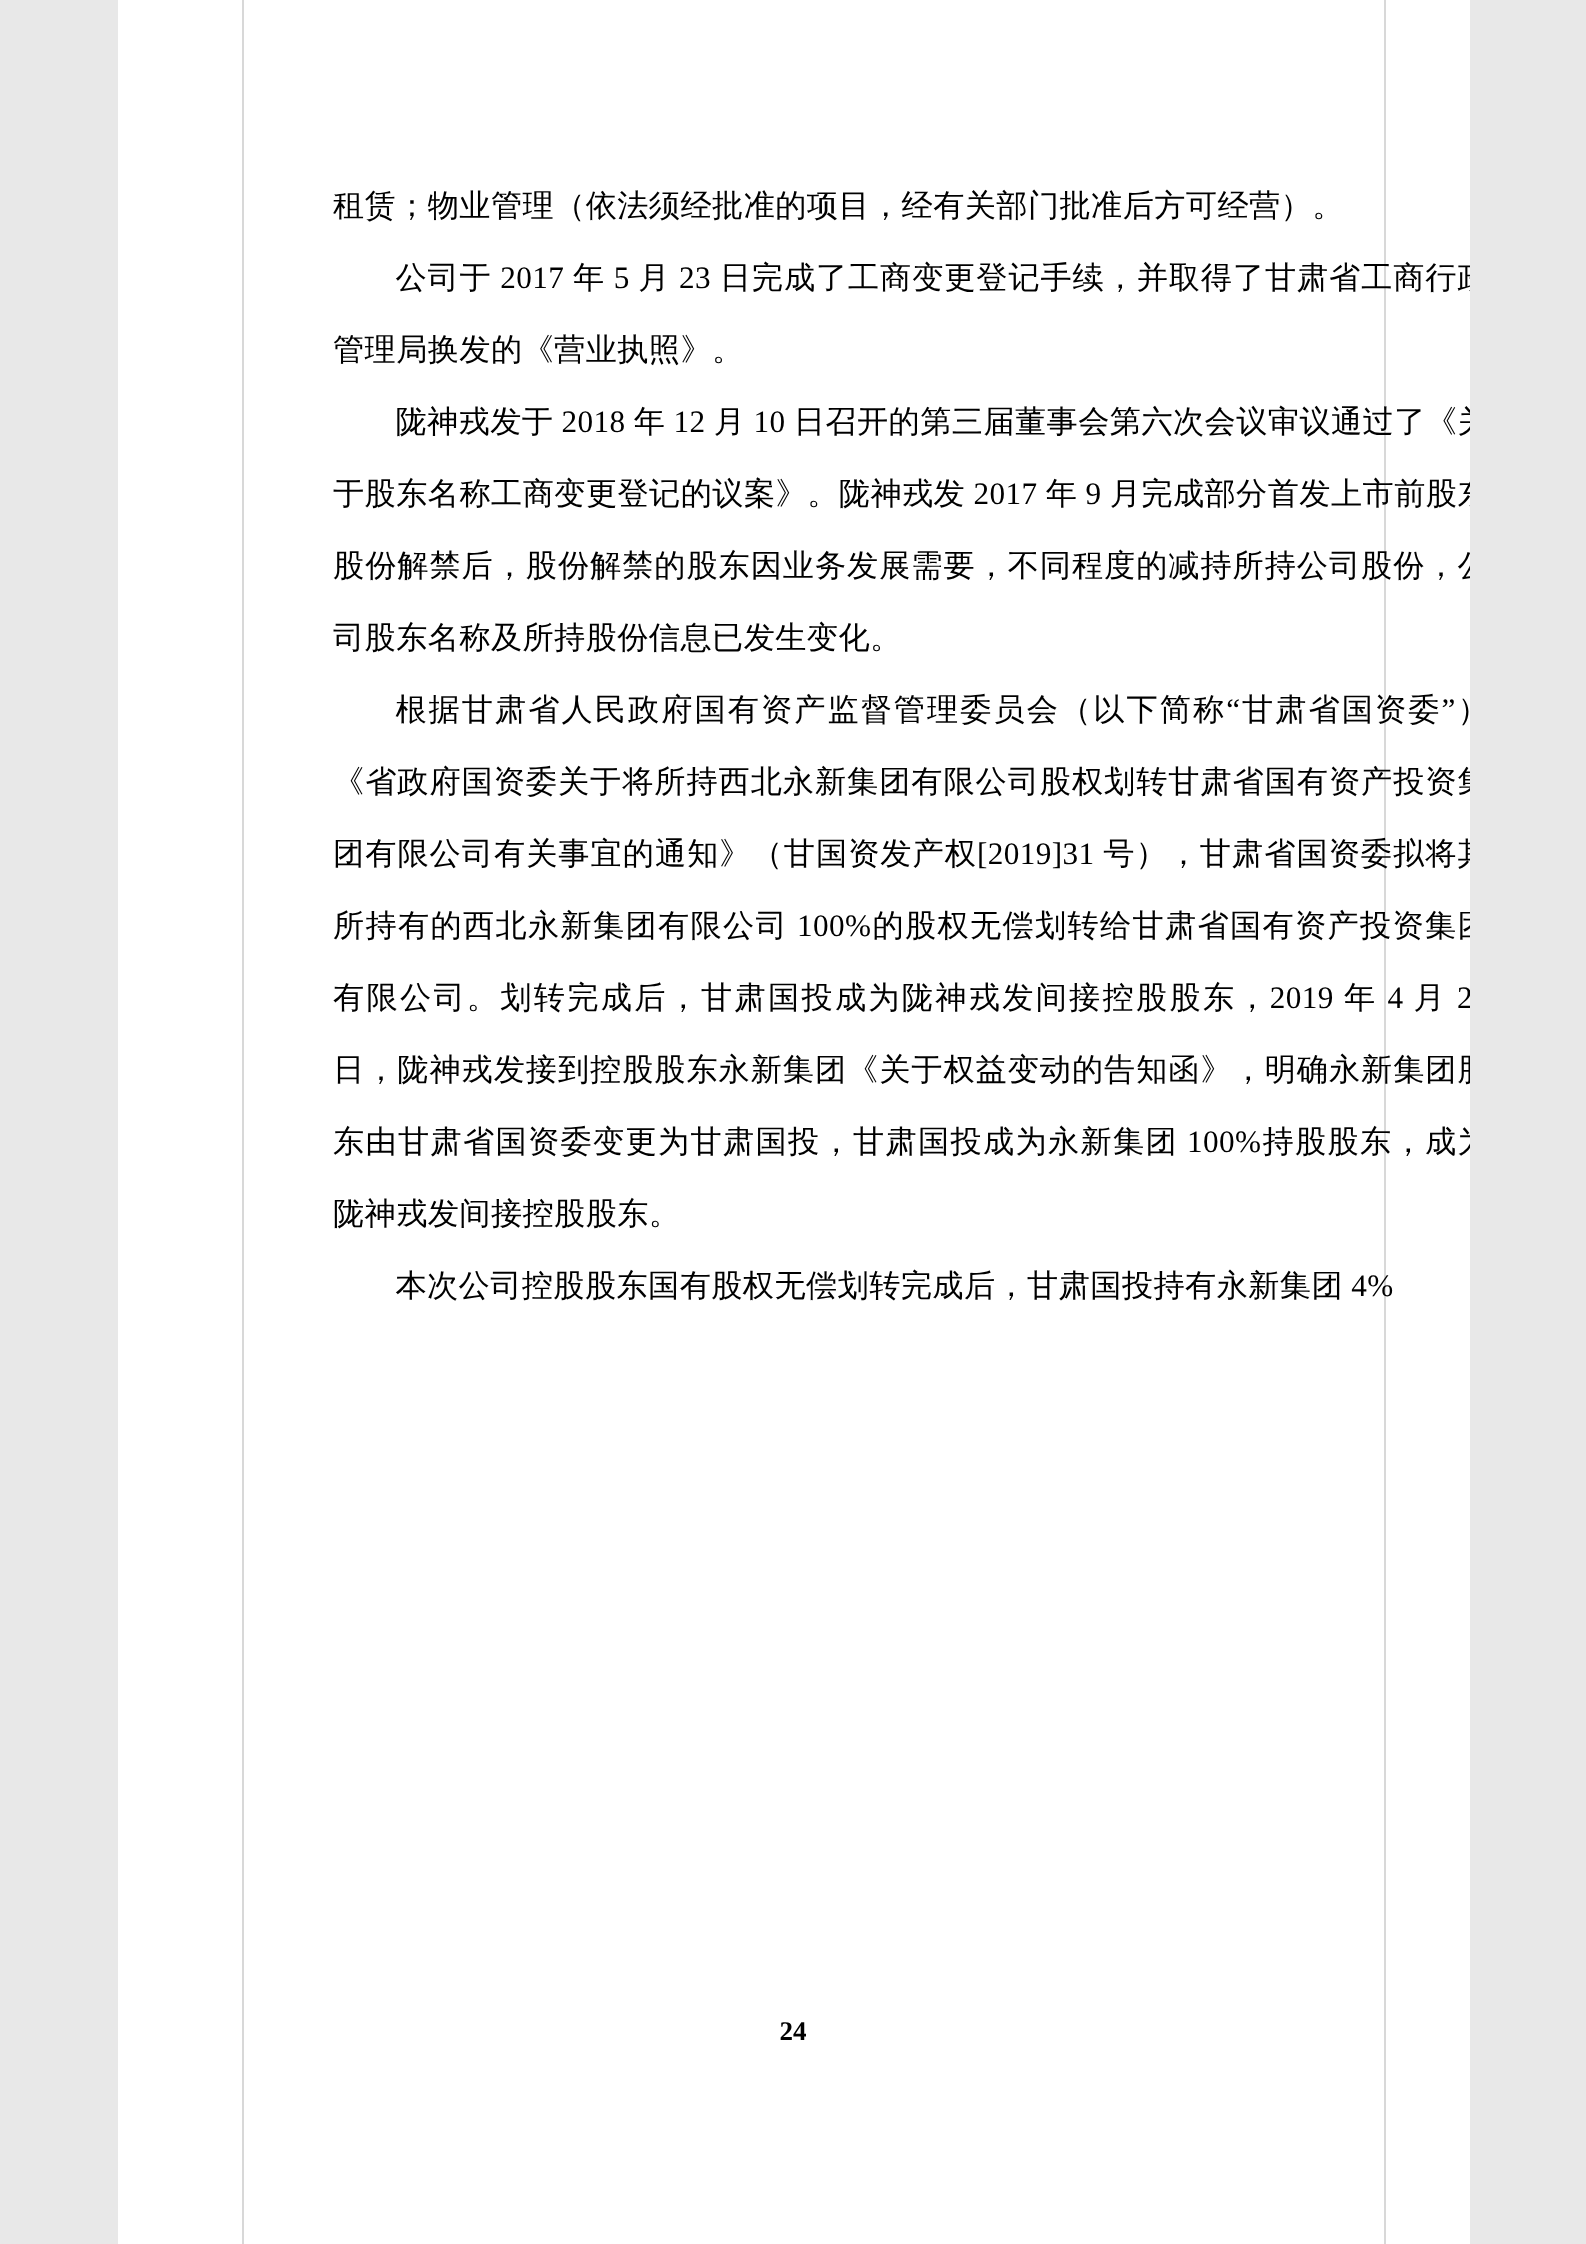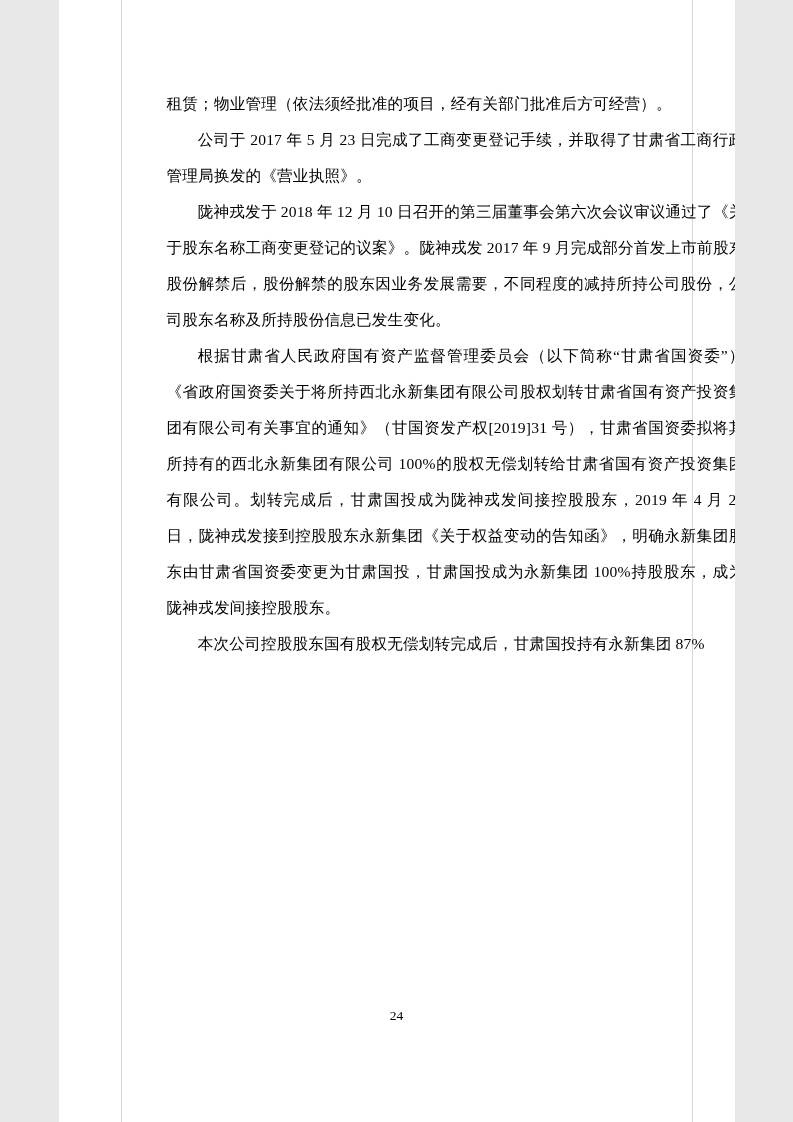--- a/index.html
+++ b/index.html
@@ -55,32 +55,32 @@
   }
   .pagenum {
     position: absolute;
     left: 0;
     right: 0;
     top: 1008px;
     text-align: center;
     font-size: 13.5px;
     font-family: "Liberation Serif", "DejaVu Serif", serif;
     color: #000000;
-    font-weight: normal;
+    font-weight: bold;
   }
 </style>
 </head>
 <body>
 
 <div class="page">
   <div class="page-border"></div>
   <div class="page-border-right"></div>
 
   <div class="content">
     <p class="para">租赁；物业管理（依法须经批准的项目，经有关部门批准后方可经营）。</p>
     <p class="para indent">公司于 2017 年 5 月 23 日完成了工商变更登记手续，并取得了甘肃省工商行政管理局换发的《营业执照》。</p>
     <p class="para indent">陇神戎发于 2018 年 12 月 10 日召开的第三届董事会第六次会议审议通过了《关于股东名称工商变更登记的议案》。陇神戎发 2017 年 9 月完成部分首发上市前股东股份解禁后，股份解禁的股东因业务发展需要，不同程度的减持所持公司股份，公司股东名称及所持股份信息已发生变化。</p>
     <p class="para indent">根据甘肃省人民政府国有资产监督管理委员会（以下简称“甘肃省国资委”）《省政府国资委关于将所持西北永新集团有限公司股权划转甘肃省国有资产投资集团有限公司有关事宜的通知》（甘国资发产权[2019]31 号），甘肃省国资委拟将其所持有的西北永新集团有限公司 100%的股权无偿划转给甘肃省国有资产投资集团有限公司。划转完成后，甘肃国投成为陇神戎发间接控股股东，2019 年 4 月 22 日，陇神戎发接到控股股东永新集团《关于权益变动的告知函》，明确永新集团股东由甘肃省国资委变更为甘肃国投，甘肃国投成为永新集团 100%持股股东，成为陇神戎发间接控股股东。</p>
-    <p class="para indent">本次公司控股股东国有股权无偿划转完成后，甘肃国投持有永新集团 87%</p>
+    <p class="para indent">本次公司控股股东国有股权无偿划转完成后，甘肃国投持有永新集团 4%</p>
   </div>
 
   <div class="pagenum">24</div>
 </div>
 
 </body></html>

